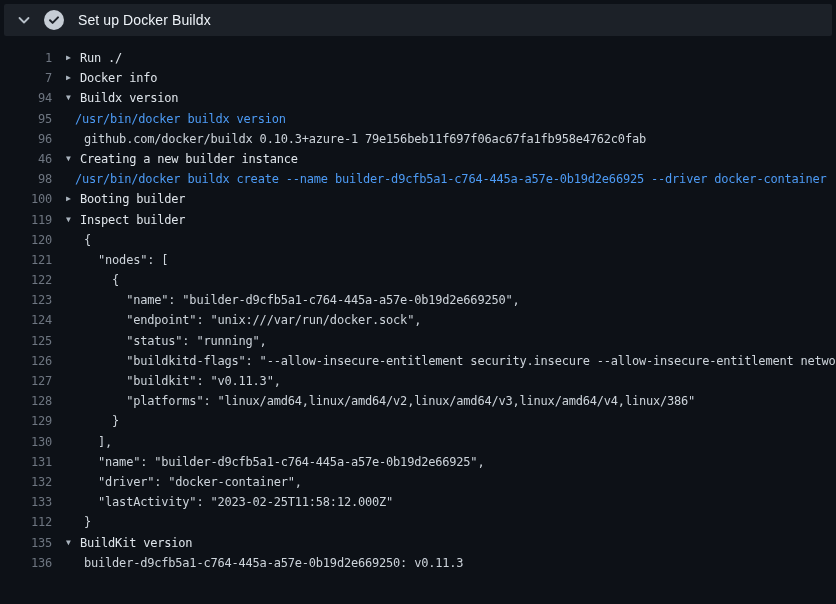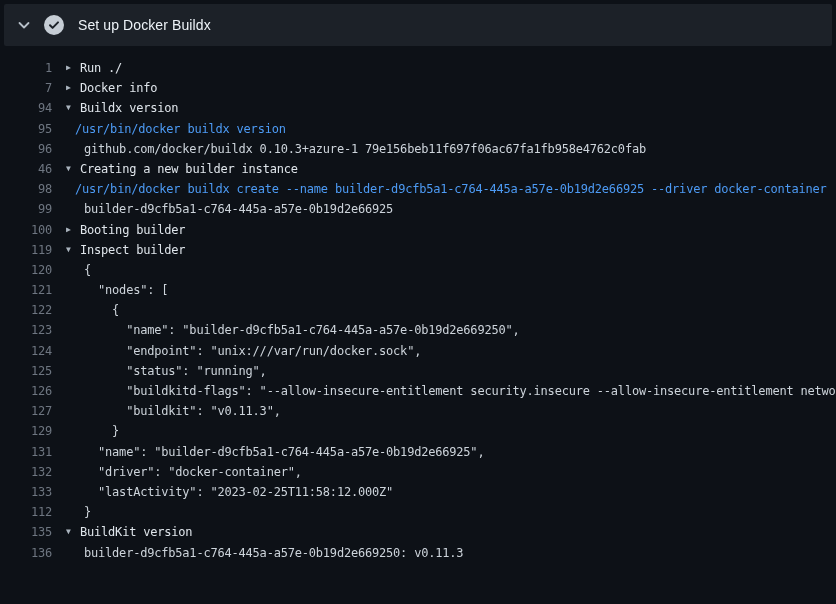--- a/index.html
+++ b/index.html
@@ -15,21 +15,21 @@
   }
   * { box-sizing: border-box; }
   html, body {
     margin: 0; padding: 0;
     width: 836px; height: 604px;
     overflow: hidden;
     background: var(--bg);
   }
   .step-header {
     margin: 4px 4px 0 4px;
-    height: 42px;
+    height: 32px;
     background: var(--header-bg);
     border-radius: 2px;
     display: flex;
     align-items: center;
     padding-left: 12px;
     cursor: pointer;
   }
   .chevron { width: 16px; height: 16px; flex: none; display: block; }
   .status { width: 20px; height: 20px; flex: none; margin-left: 12px; display: block; }
   .step-title {
@@ -88,31 +88,32 @@
 </div>
 
 <div class="log">
     <div class="row group_collapsed"><span class="num">1</span><span class="arrow">▶</span><span class="txt">Run ./</span></div>
     <div class="row group_collapsed"><span class="num">7</span><span class="arrow">▶</span><span class="txt">Docker info</span></div>
     <div class="row group_expanded"><span class="num">94</span><span class="arrow">▼</span><span class="txt">Buildx version</span></div>
     <div class="row command"><span class="num">95</span><span class="txt">/usr/bin/docker buildx version</span></div>
     <div class="row output"><span class="num">96</span><span class="txt">github.com/docker/buildx 0.10.3+azure-1 79e156beb11f697f06ac67fa1fb958e4762c0fab</span></div>
     <div class="row group_expanded"><span class="num">46</span><span class="arrow">▼</span><span class="txt">Creating a new builder instance</span></div>
     <div class="row command"><span class="num">98</span><span class="txt">/usr/bin/docker buildx create --name builder-d9cfb5a1-c764-445a-a57e-0b19d2e66925 --driver docker-container</span></div>
-    <div class="row output"><span class="num">99</span><span class="txt">builder-d9cfb5a1-c764-445a-a57e-0b19d2e66925</span></div>
     <div class="row group_collapsed"><span class="num">100</span><span class="arrow">▶</span><span class="txt">Booting builder</span></div>
     <div class="row group_expanded"><span class="num">119</span><span class="arrow">▼</span><span class="txt">Inspect builder</span></div>
     <div class="row output"><span class="num">120</span><span class="txt">{</span></div>
     <div class="row output"><span class="num">121</span><span class="txt">  "nodes": [</span></div>
     <div class="row output"><span class="num">122</span><span class="txt">    {</span></div>
     <div class="row output"><span class="num">123</span><span class="txt">      "name": "builder-d9cfb5a1-c764-445a-a57e-0b19d2e669250",</span></div>
     <div class="row output"><span class="num">124</span><span class="txt">      "endpoint": "unix:///var/run/docker.sock",</span></div>
     <div class="row output"><span class="num">125</span><span class="txt">      "status": "running",</span></div>
     <div class="row output"><span class="num">126</span><span class="txt">      "buildkitd-flags": "--allow-insecure-entitlement security.insecure --allow-insecure-entitlement networ</span></div>
     <div class="row output"><span class="num">127</span><span class="txt">      "buildkit": "v0.11.3",</span></div>
+    <div class="row output"><span class="num">128</span><span class="txt">      "platforms": "linux/amd64,linux/amd64/v2,linux/amd64/v3,linux/amd64/v4,linux/386"</span></div>
     <div class="row output"><span class="num">129</span><span class="txt">    }</span></div>
+    <div class="row output"><span class="num">130</span><span class="txt">  ],</span></div>
     <div class="row output"><span class="num">131</span><span class="txt">  "name": "builder-d9cfb5a1-c764-445a-a57e-0b19d2e66925",</span></div>
     <div class="row output"><span class="num">132</span><span class="txt">  "driver": "docker-container",</span></div>
     <div class="row output"><span class="num">133</span><span class="txt">  "lastActivity": "2023-02-25T11:58:12.000Z"</span></div>
     <div class="row output"><span class="num">112</span><span class="txt">}</span></div>
     <div class="row group_expanded"><span class="num">135</span><span class="arrow">▼</span><span class="txt">BuildKit version</span></div>
     <div class="row output"><span class="num">136</span><span class="txt">builder-d9cfb5a1-c764-445a-a57e-0b19d2e669250: v0.11.3</span></div>
   </div>
 
 </body></html>

